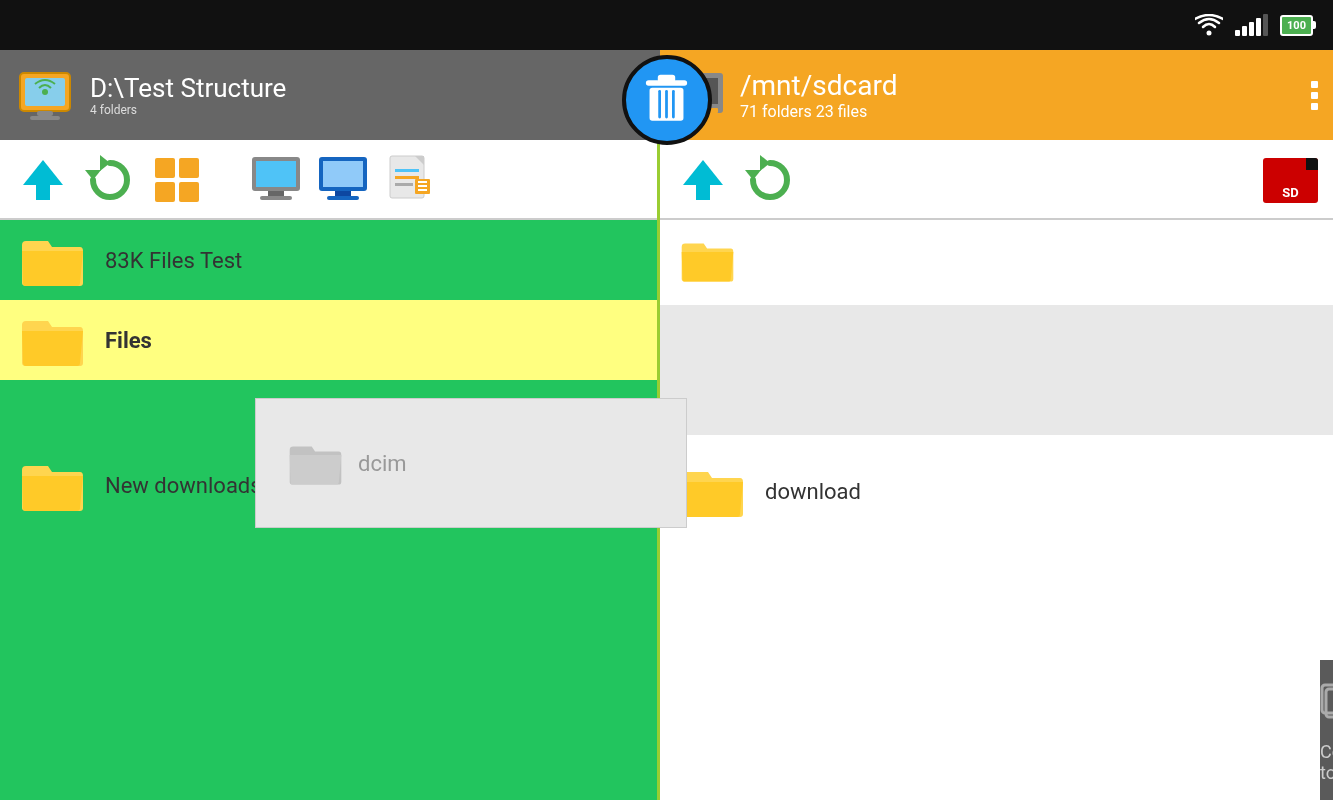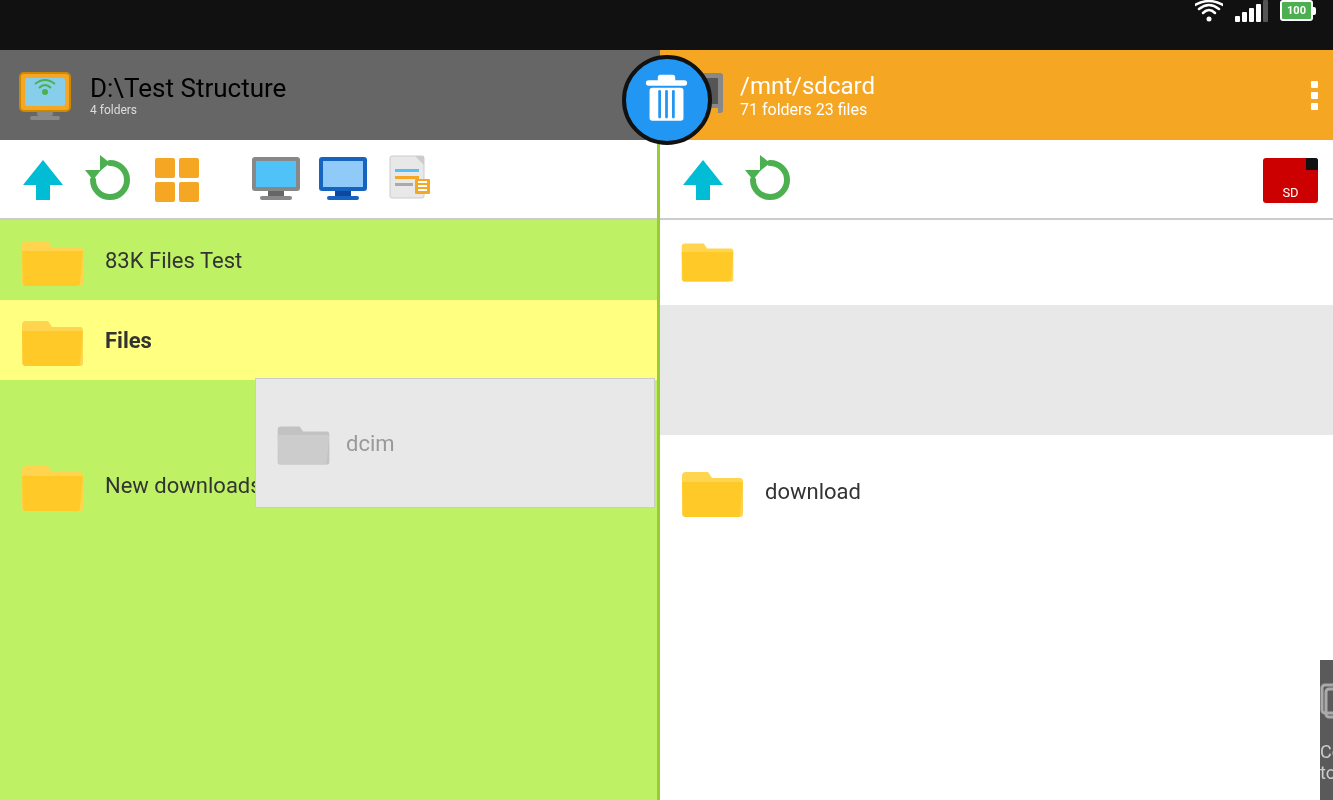--- a/index.html
+++ b/index.html
@@ -10,21 +10,21 @@
       font-family: 'Roboto', Arial, sans-serif;
       background: #1a1a1a;
     }
 
     
     .status-bar {
       width: 100%;
       height: 50px;
       background: #111;
       display: flex;
-      align-items: flex-start;
+      align-items: center;
       justify-content: flex-end;
       padding-right: 20px;
       gap: 12px;
     }
     .signal-bars { display: flex; align-items: flex-end; gap: 2px; }
     .signal-bar { background: white; width: 5px; border-radius: 1px; }
     .battery-icon {
       background: #4CAF50;
       color: white;
       font-size: 11px;
@@ -73,21 +73,21 @@
       flex-shrink: 0;
     }
 
     .left-header-icon {
       width: 60px;
       height: 55px;
       flex-shrink: 0;
     }
 
     .left-header-text h2 {
-      color: #000000;
+      color: #ffffff;
       font-size: 26px;
       font-weight: normal;
       text-align: right;
     }
     .left-header-text p {
       color: #ddd;
       font-size: 12px;
     }
 
     .right-header {
@@ -95,21 +95,21 @@
       flex: 1;
       height: 90px;
       display: flex;
       align-items: center;
       padding: 0 15px;
       gap: 15px;
     }
 
     .right-header-text h2 {
       color: white;
-      font-size: 24px;
+      font-size: 28px;
       font-weight: normal;
     }
     .right-header-text p {
       color: white;
       font-size: 16px;
     }
 
     .right-header-menu {
       margin-left: auto;
       color: white;
@@ -215,21 +215,21 @@
 
     
     .file-area {
       display: flex;
       flex: 1;
       position: relative;
     }
 
     .left-pane {
       width: 660px;
-      background: #bef264;
+      background: #22c55e;
       border-right: 3px solid #9ACD32;
       overflow: hidden;
       flex-shrink: 0;
       display: flex;
       flex-direction: column;
     }
 
     .right-pane {
       flex: 1;
       background: white;
@@ -474,21 +474,21 @@
 
       <div class="toolbar-icon">
         <svg width="50" height="50" viewBox="0 0 50 50">
           <path d="M 25 8 A 17 17 0 1 1 8 25" fill="none" stroke="#4CAF50" stroke-width="6" stroke-linecap="round"></path>
           <polygon points="8,25 0,15 16,15" fill="#4CAF50"></polygon>
           <polygon points="25,8 15,0 15,16" fill="#4CAF50"></polygon>
         </svg>
       </div>
 
       <div class="sd-card">
-        <span style="font-size:13px;font-weight:normal;color:white;z-index:1;">SD</span>
+        <span style="font-size:13px;font-weight:bold;color:white;z-index:1;">SD</span>
       </div>
     </div>
   </div>
 
   <div class="file-area">
 
     <div class="left-pane">
 
       <div class="file-item">
         <svg class="folder-icon" viewBox="0 0 65 55">
@@ -498,21 +498,21 @@
         <span class="file-item-name">83K Files Test</span>
       </div>
 
       <div class="file-item selected">
         <svg class="folder-icon" viewBox="0 0 65 55">
           <path d="M2 12 Q2 8 6 8 L28 8 L32 14 L60 14 Q63 14 63 18 L63 50 Q63 53 60 53 L6 53 Q2 53 2 50 Z" fill="#FFD54F"></path>
           <path d="M2 18 L63 18 L60 50 Q60 53 57 53 L6 53 Q3 53 3 50 Z" fill="#FFCA28"></path>
         </svg>
         <span class="file-item-name">Files</span>
 
-        <div style="position:absolute; left:255px; top:158px; width:400px; height:130px; background:#e8e8e8; border:1px solid #ccc; display:flex; align-items:center; padding:20px; gap:15px; z-index:5;">
+        <div style="position:absolute; left:255px; top:178px; width:432px; height:130px; background:#e8e8e8; border:1px solid #ccc; display:flex; align-items:center; padding:32px; gap:15px; z-index:5;">
           <svg class="folder-icon" viewBox="0 0 65 55" style="width:55px;height:48px;opacity:0.6;">
             <path d="M2 12 Q2 8 6 8 L28 8 L32 14 L60 14 Q63 14 63 18 L63 50 Q63 53 60 53 L6 53 Q2 53 2 50 Z" fill="#aaa"></path>
             <path d="M2 18 L63 18 L60 50 Q60 53 57 53 L6 53 Q3 53 3 50 Z" fill="#bbb"></path>
           </svg>
           <span style="color:#999; font-size:22px;">dcim</span>
         </div>
       </div>
 
       <div class="file-item" style="margin-top:65px;">
         <svg class="folder-icon" viewBox="0 0 65 55">

